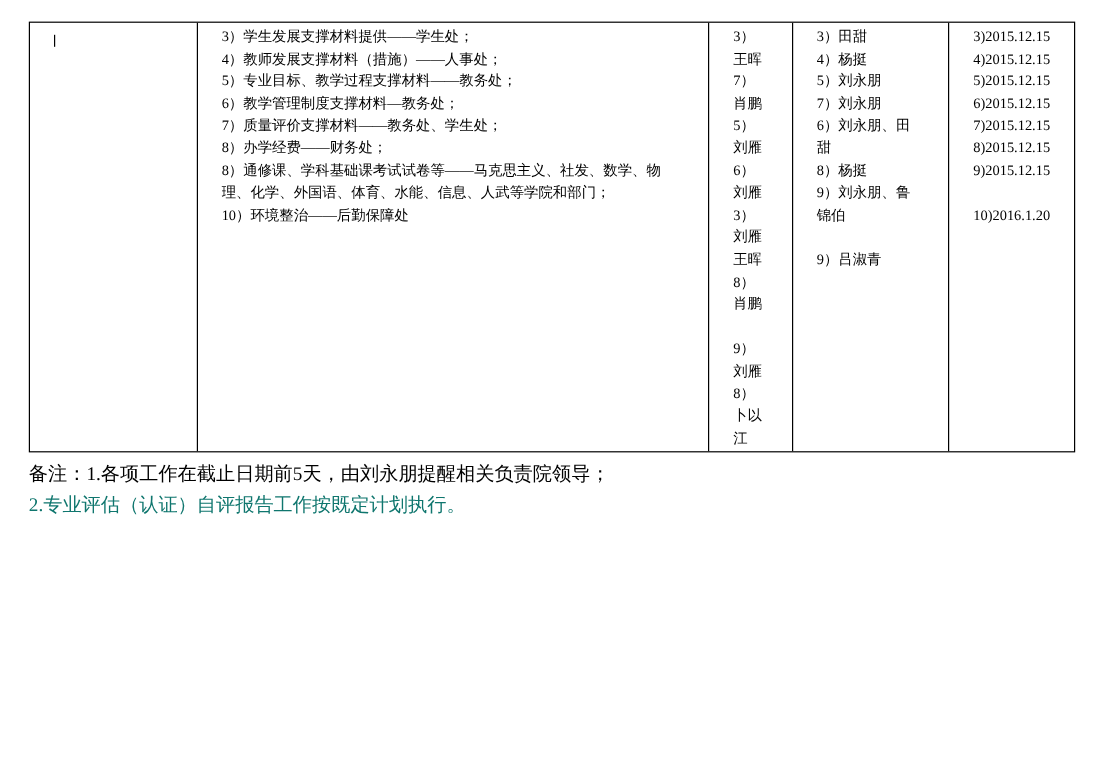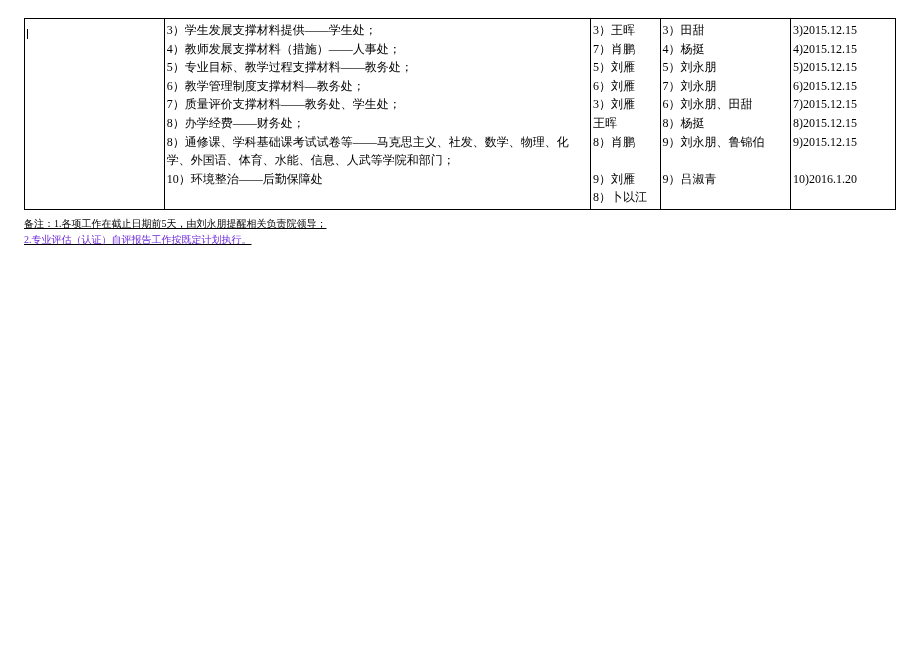--- a/index.html
+++ b/index.html
@@ -15,38 +15,38 @@
       border-top: 1px solid #000;
     }
     table {
       border-collapse: collapse;
       width: 100%;
       table-layout: fixed;
     }
     td {
       border-left: 1px solid #000;
       vertical-align: top;
-      padding: 2px 2px;
+      padding: 2px 20px;
       line-height: 1.55;
     }
     td:first-child { border-left: none; }
     .c0 { width: 16%; }
     .c1 { width: 49%; }
     .c2 { width: 8%; }
     .c3 { width: 15%; }
     .c4 { width: 12%; }
     .entry { white-space: normal; }
     .inner-divider {
       border-left: 1px solid #000;
       height: 10px;
       width: 0;
       margin-top: 8px;
     }
-    .notes { margin-top: 6px; font-size: 10px; line-height: 1.6; text-decoration: underline; }
-    .note-red { color: #6d28d9; }
+    .notes { margin-top: 6px; font-size: 16px; line-height: 1.6; }
+    .note-red { color: #0f766e; }
   </style>
 </head>
 <body>
 
 <div class="table-wrap">
   <table>
     <colgroup>
       <col class="c0">
         <col class="c1">
         <col class="c2">

